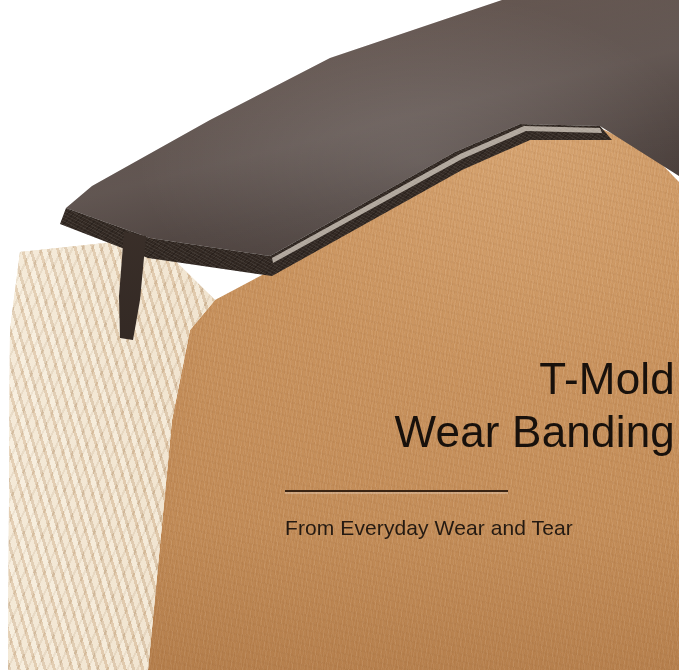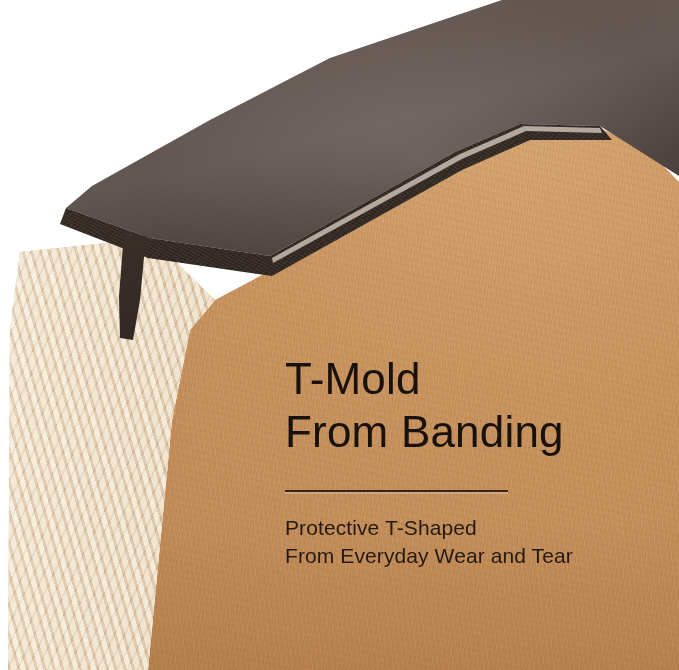--- a/index.html
+++ b/index.html
@@ -193,21 +193,21 @@
   }
   #headline{
     margin:0;
     font-family:"Liberation Sans",sans-serif;
     font-weight:400;
     font-size:44px;
     line-height:53px;
     letter-spacing:.2px;
     color:#18110c;
   }
-  #headline .hl-line{display:block;}
+  #headline .hl-line{display:block;text-align:right;}
   #divider{
     width:223px;height:0;
     margin:32px 0 0 0;
     border-top:2px solid #3a2413;
     box-shadow:0 2px 0 rgba(255,255,255,.22);
   }
   #subcopy{
     margin:22px 0 0 0;
     font-family:"Liberation Sans",sans-serif;
     font-weight:400;
@@ -235,24 +235,23 @@
   <div class="layer" id="tmold-sheen"></div>
   <div class="layer" id="tmold-lip"></div>
   <div class="layer" id="tmold-lip-grain"></div>
   <div class="layer" id="tmold-seam"></div>
   <div class="layer" id="tmold-tongue"></div>
 
   <div id="copy">
 
     <h1 id="headline">
       <span class="hl-line">T-Mold</span>
-      <span class="hl-line">From Banding</span>
+      <span class="hl-line">Wear Banding</span>
     </h1>
 
     <div id="divider"></div>
 
     <p id="subcopy">
-      <span class="sub-line">Protective T-Shaped</span>
       <span class="sub-line">From Everyday Wear and Tear</span>
     </p>
 
   </div>
 </div>
 
 </body></html>

